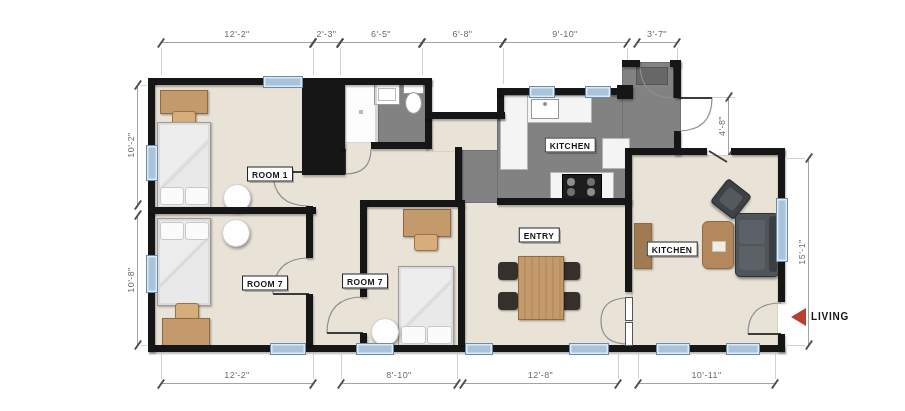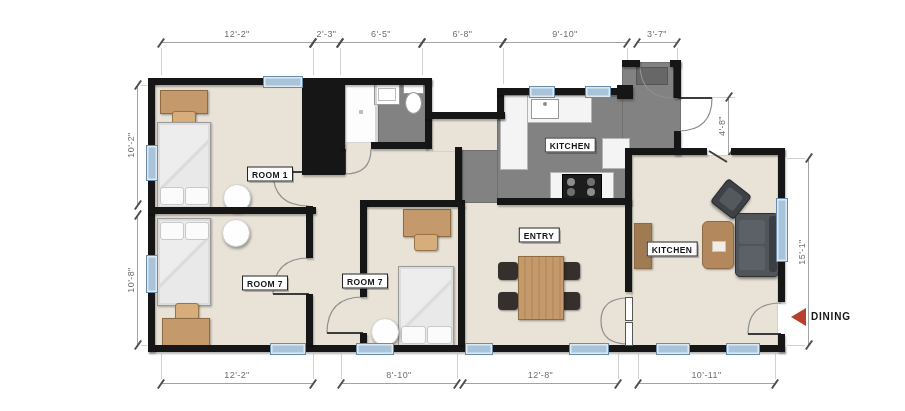--- a/index.html
+++ b/index.html
@@ -293,15 +293,15 @@
   <div class="window" style="left:776px;top:198px;width:10px;height:62px;"></div>
 
   <div class="room-label" style="left:270px;top:174px;">ROOM 1</div>
   <div class="room-label" style="left:265px;top:283px;">ROOM 7</div>
   <div class="room-label" style="left:365px;top:281px;">ROOM 7</div>
   <div class="room-label" style="left:570px;top:145px;">KITCHEN</div>
   <div class="room-label" style="left:539px;top:235px;">ENTRY</div>
   <div class="room-label" style="left:672px;top:249px;">KITCHEN</div>
 
   <div class="entry-tri" style="left:791px;top:308px;"></div>
-  <div class="entry-text" style="left:811px;top:311px;">DINING</div>
+  <div class="entry-text" style="left:811px;top:311px;">LIVING</div>
 
 </div>
 
 </body></html>

